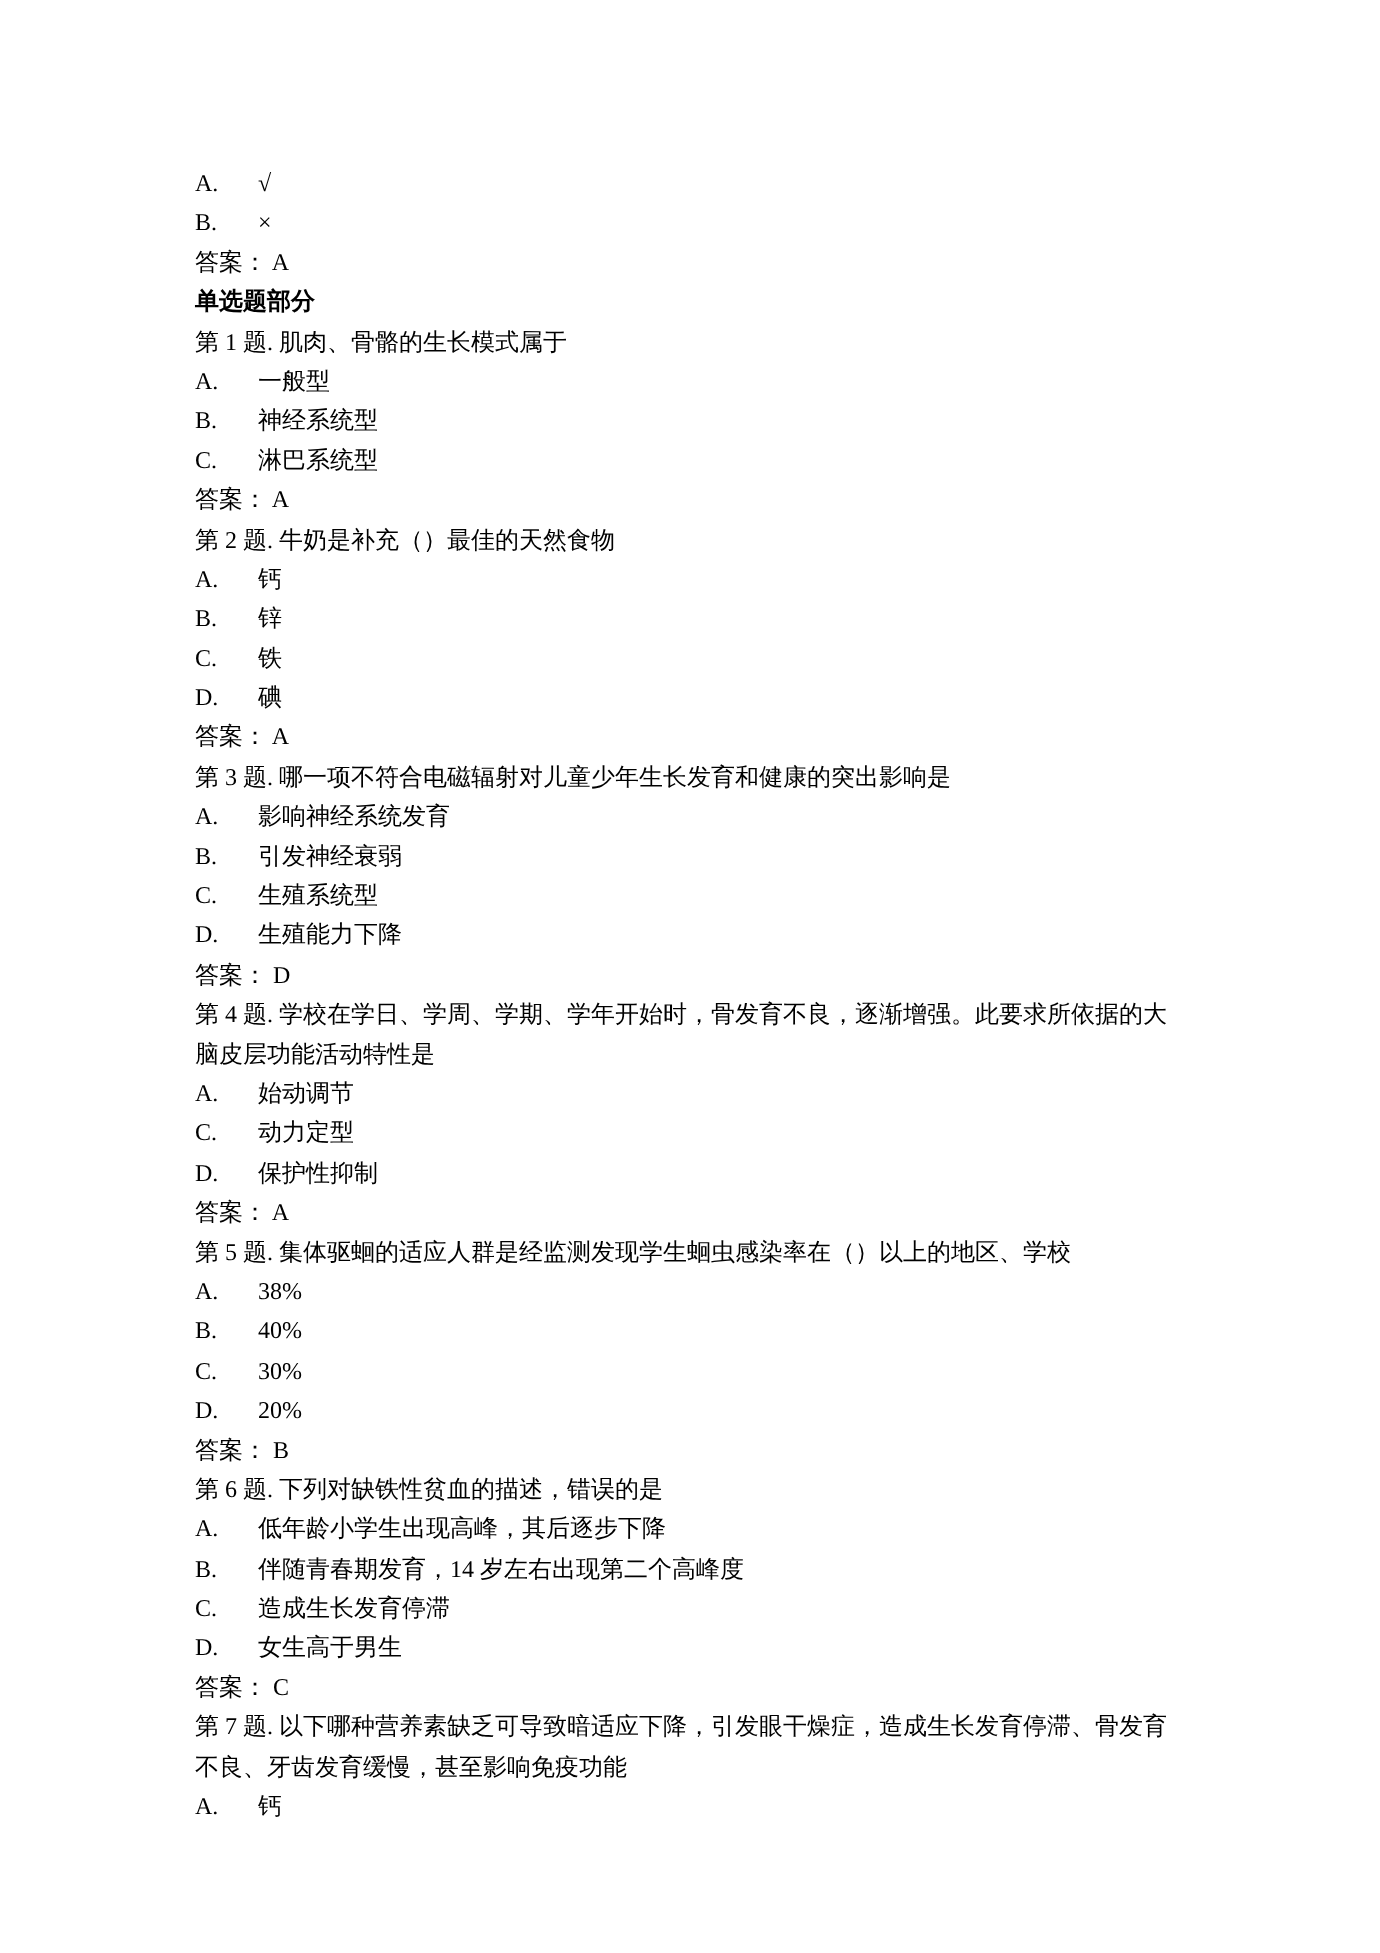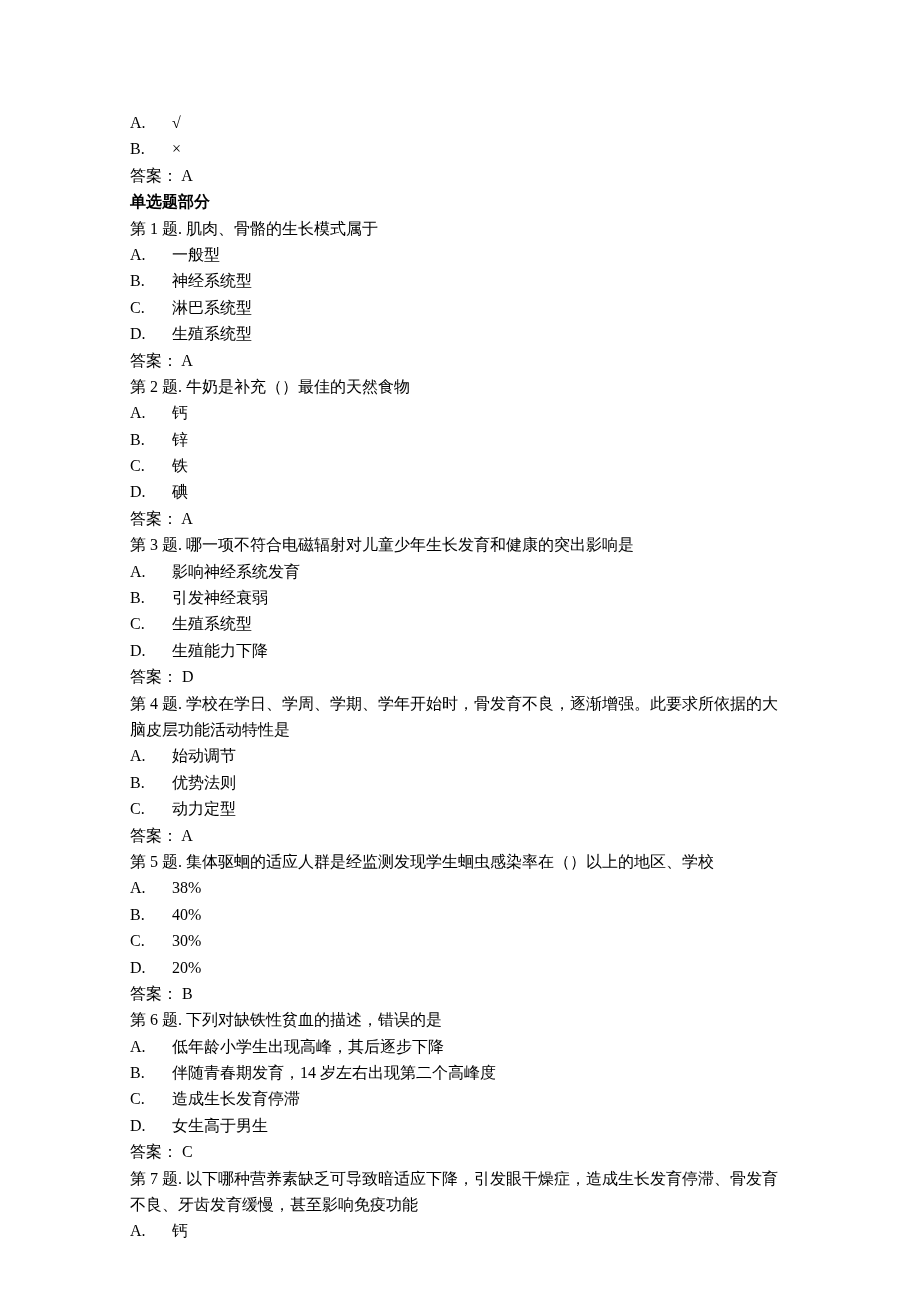--- a/index.html
+++ b/index.html
@@ -48,38 +48,37 @@
     <span class="answer-prefix">答案：</span> <span>A</span>
   </div>
 
   <div class="line bold">单选题部分</div>
 
   <div id="questions-container">
       <div class="line"><span class="q-prefix">第 1 题.</span> <span>肌肉、骨骼的生长模式属于</span></div>
       <div class="line"><span class="option-prefix">A.</span><span>一般型</span></div>
       <div class="line"><span class="option-prefix">B.</span><span>神经系统型</span></div>
       <div class="line"><span class="option-prefix">C.</span><span>淋巴系统型</span></div>
-      <div class="line"><span class="option-prefix">D.</span><span>生殖系统型</span></div>
       <div class="line"><span class="answer-prefix">答案：</span> <span>A</span></div>
       <div class="line"><span class="q-prefix">第 2 题.</span> <span>牛奶是补充（）最佳的天然食物</span></div>
       <div class="line"><span class="option-prefix">A.</span><span>钙</span></div>
       <div class="line"><span class="option-prefix">B.</span><span>锌</span></div>
       <div class="line"><span class="option-prefix">C.</span><span>铁</span></div>
       <div class="line"><span class="option-prefix">D.</span><span>碘</span></div>
       <div class="line"><span class="answer-prefix">答案：</span> <span>A</span></div>
       <div class="line"><span class="q-prefix">第 3 题.</span> <span>哪一项不符合电磁辐射对儿童少年生长发育和健康的突出影响是</span></div>
       <div class="line"><span class="option-prefix">A.</span><span>影响神经系统发育</span></div>
       <div class="line"><span class="option-prefix">B.</span><span>引发神经衰弱</span></div>
       <div class="line"><span class="option-prefix">C.</span><span>生殖系统型</span></div>
       <div class="line"><span class="option-prefix">D.</span><span>生殖能力下降</span></div>
       <div class="line"><span class="answer-prefix">答案：</span> <span>D</span></div>
       <div class="line"><span class="q-prefix">第 4 题.</span> <span>学校在学日、学周、学期、学年开始时，骨发育不良，逐渐增强。此要求所依据的大脑皮层功能活动特性是</span></div>
       <div class="line"><span class="option-prefix">A.</span><span>始动调节</span></div>
-      <div class="line"><span class="option-prefix">B.</span><span>优势法则</span></div>
       <div class="line"><span class="option-prefix">C.</span><span>动力定型</span></div>
+      <div class="line"><span class="option-prefix">D.</span><span>保护性抑制</span></div>
       <div class="line"><span class="answer-prefix">答案：</span> <span>A</span></div>
       <div class="line"><span class="q-prefix">第 5 题.</span> <span>集体驱蛔的适应人群是经监测发现学生蛔虫感染率在（）以上的地区、学校</span></div>
       <div class="line"><span class="option-prefix">A.</span><span>38%</span></div>
       <div class="line"><span class="option-prefix">B.</span><span>40%</span></div>
       <div class="line"><span class="option-prefix">C.</span><span>30%</span></div>
       <div class="line"><span class="option-prefix">D.</span><span>20%</span></div>
       <div class="line"><span class="answer-prefix">答案：</span> <span>B</span></div>
       <div class="line"><span class="q-prefix">第 6 题.</span> <span>下列对缺铁性贫血的描述，错误的是</span></div>
       <div class="line"><span class="option-prefix">A.</span><span>低年龄小学生出现高峰，其后逐步下降</span></div>
       <div class="line"><span class="option-prefix">B.</span><span>伴随青春期发育，14 岁左右出现第二个高峰度</span></div>

